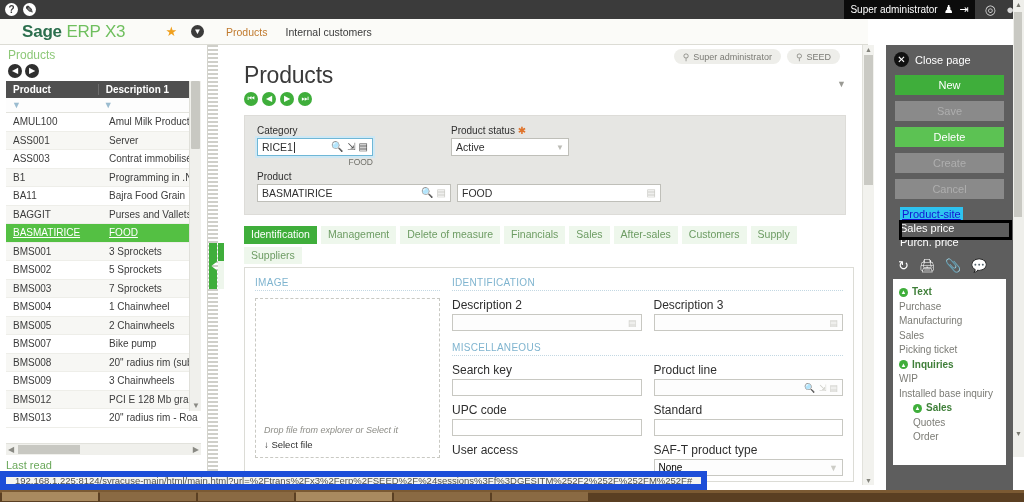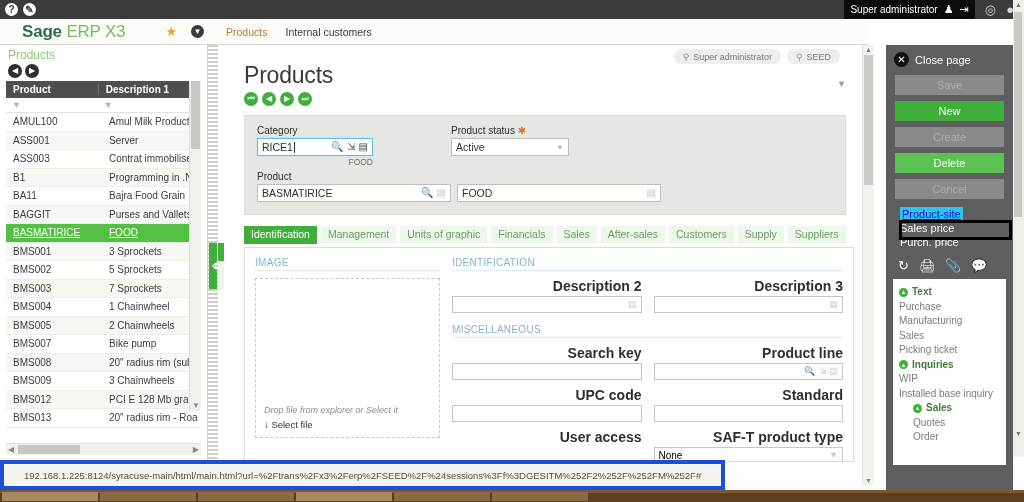--- a/index.html
+++ b/index.html
@@ -225,21 +225,21 @@
     position: absolute; bottom: 22px; left: 8px;
     font-size: 9px; color: #8d8d87; font-style: italic;
   }
   .dz-link {
     position: absolute; bottom: 7px; left: 8px;
     font-size: 9.5px; color: #2f2f2f;
   }
   .two-col { display: flex; gap: 12px; }
   .fcol { flex: 1; }
   .fld { margin-bottom: 7px; }
-  .fld .lbl { font-size: 14px; color: #2f2f2f; margin-bottom: 2px; font-weight: bold; text-align: right; }
+  .fld .lbl { font-size: 12px; color: #2f2f2f; margin-bottom: 2px; font-weight: normal; }
   .fld .box {
     height: 17px; border: 1px solid #c8c8c2; background: #fff;
     display: flex; align-items: center; padding: 0 4px; font-size: 10px;
   }
   .fld .box.plain { background: #fdfdfd; }
   .box-ico { margin-left: auto; color: #cdcdc7; font-size: 9px; display:flex; gap:3px;}
 
   
   .right-panel {
     position: absolute; top: 45px; left: 886px; width: 127px; height: 457px;
@@ -309,24 +309,24 @@
   .main-vscroll .thumb {
     position: absolute; top: 10px; left: 1px; width: 9px; height: 130px;
     background: #cacac4;
   }
   .main-vscroll .ar { position: absolute; left: 2px; color: #84847c; font-size: 7px; }
   .main-vscroll .ar.up { top: 1px; }
   .main-vscroll .ar.dn { bottom: 1px; }
 
   
   .statusbar {
-    position: absolute; left: 0; bottom: 12px; height: 30px;
-    background: #f4f4f0; border: 4px solid #1d4ed8;
+    position: absolute; left: 0; bottom: 12px; height: 19px;
+    background: #f4f4f0; border: 6px solid #1d4ed8;
     font-size: 9.5px; color: #50504a;
-    display: flex; align-items: center; padding: 0 20px;
+    display: flex; align-items: center; padding: 0 9px;
     max-width: 940px; white-space: nowrap; overflow: hidden;
   }
   .taskbar {
     position: absolute; left: 0; bottom: 0; width: 1024px; height: 12px;
     background: linear-gradient(to bottom, #7b5a33 0 3px, #5a3f22 3px 12px);
     display: flex; align-items: center; gap: 2px; padding-left: 2px;
   }
   .tb-item { width: 96px; height: 9px; background: #8a6a43; }
   .tb-item.a { background: #a98a5f; }
 </style>
@@ -533,21 +533,21 @@
               <span class="tiny-ico">▤</span>
             </span>
           </div>
         </div>
       </div>
     </div>
 
     <div class="tabs" id="tab-bar">
         <div class="tab active">Identification</div>
         <div class="tab">Management</div>
-        <div class="tab">Units of graphic</div>
+        <div class="tab">Delete of measure</div>
         <div class="tab">Financials</div>
         <div class="tab">Sales</div>
         <div class="tab">After-sales</div>
         <div class="tab">Customers</div>
         <div class="tab">Supply</div>
         <div class="tab">Suppliers</div>
       </div>
 
     <div class="tab-body">
       <div class="col-image">
@@ -638,24 +638,24 @@
     <div class="thumb"></div>
     <div class="ar dn">▼</div>
   </div>
 
   <div class="right-panel">
     <div class="rp-close">
       <span class="x-circ">✕</span>
       <span>Close page</span>
     </div>
     <div id="rp-buttons">
+        <div class="rp-btn green">New</div>
         <div class="rp-btn gray">Save</div>
-        <div class="rp-btn green">New</div>
+        <div class="rp-btn lgreen">Delete</div>
         <div class="rp-btn gray">Create</div>
-        <div class="rp-btn lgreen">Delete</div>
         <div class="rp-btn gray">Cancel</div>
       </div>
     <div class="rp-links" id="rp-links">
         <div><span class="rp-link sel">Product-site</span></div>
         <div><span class="rp-link">Sales price</span></div>
         <div><span class="rp-link">Purch. price</span></div>
       </div>
     <div class="rp-toolicons">
       <span>↻</span>
       <span>🖨</span>

